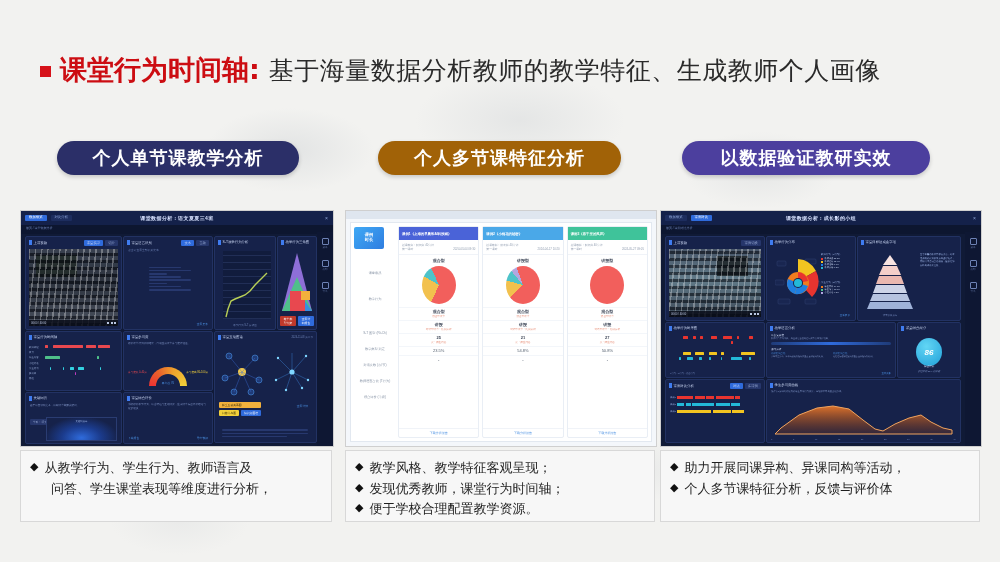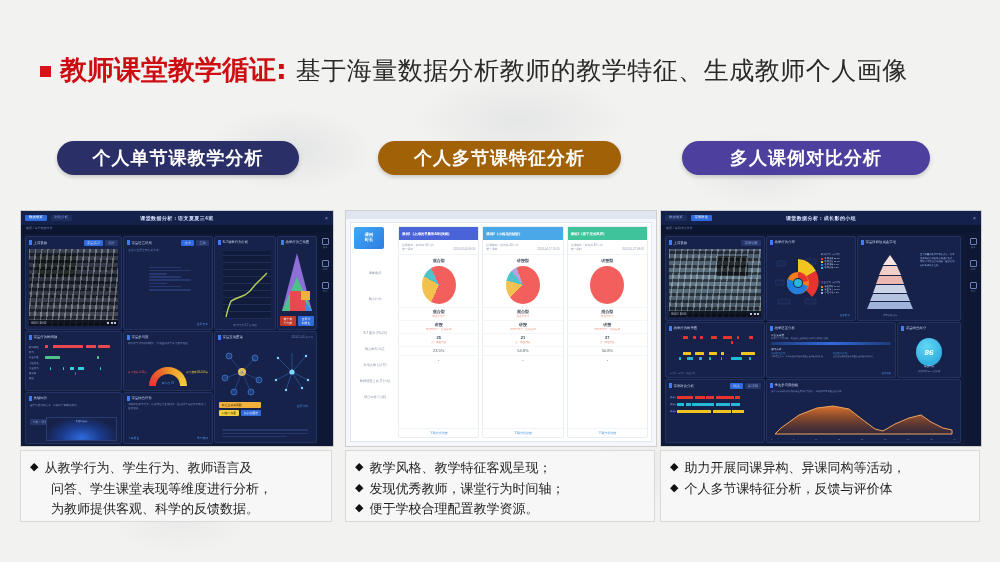--- a/index.html
+++ b/index.html
@@ -145,27 +145,27 @@
   .cap p .t{flex:1;}
   .cap p.cont{padding-left:21px;}
 </style>
 </head>
 <body>
 
 <div class="watermark"></div>
 
 <div class="headline">
   <span class="bullet-sq"></span>
-  <span class="h-strong">教师课堂教学循证:</span>
+  <span class="h-strong">课堂行为时间轴:</span>
   <span class="h-rest">基于海量数据分析教师的教学特征、生成教师个人画像</span>
 </div>
 
 <div class="pill" id="pill1">个人单节课教学分析</div>
 <div class="pill" id="pill2">个人多节课特征分析</div>
-<div class="pill" id="pill3">多人课例对比分析</div>
+<div class="pill" id="pill3">以数据验证教研实效</div>
 
 <div class="dash" id="dash1">
   <div class="dk">
     <div class="dk-top">
       <span class="dk-tab on">数据概览</span>
       <span class="dk-tab">对比分析</span>
       <span class="dk-title">课堂数据分析：语文夏夏三4班</span>
       <span class="dk-x">×</span>
     </div>
     <div class="dk-sub">首页 / 课堂数据分析</div>
@@ -764,23 +764,20 @@
 </div>
 
 <div class="cap" id="cap1">
   <p>
     <span class="d">◆</span>
     <span class="t">从教学行为、学生行为、教师语言及</span>
   </p>
   <p class="cont">
     <span class="t">问答、学生课堂表现等维度进行分析，</span>
   </p>
-  <p class="cont">
-    <span class="t">为教师提供客观、科学的反馈数据。</span>
-  </p>
 </div>
 
 <div class="cap" id="cap2">
   <p>
     <span class="d">◆</span>
     <span class="t">教学风格、教学特征客观呈现；</span>
   </p>
   <p>
     <span class="d">◆</span>
     <span class="t">发现优秀教师，课堂行为时间轴；</span>

